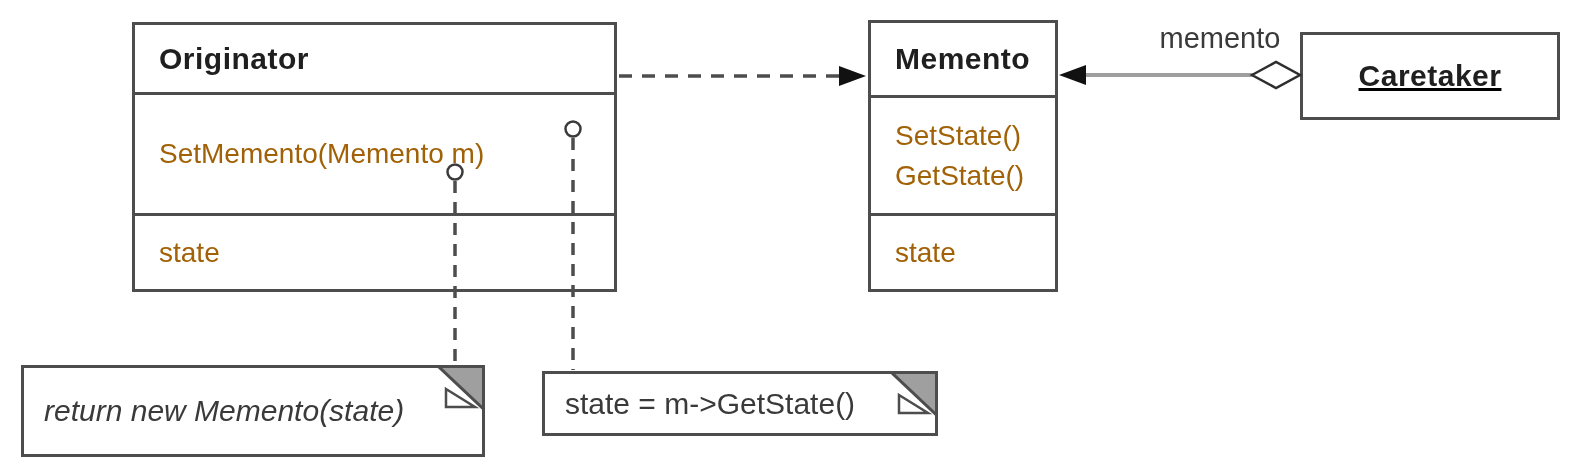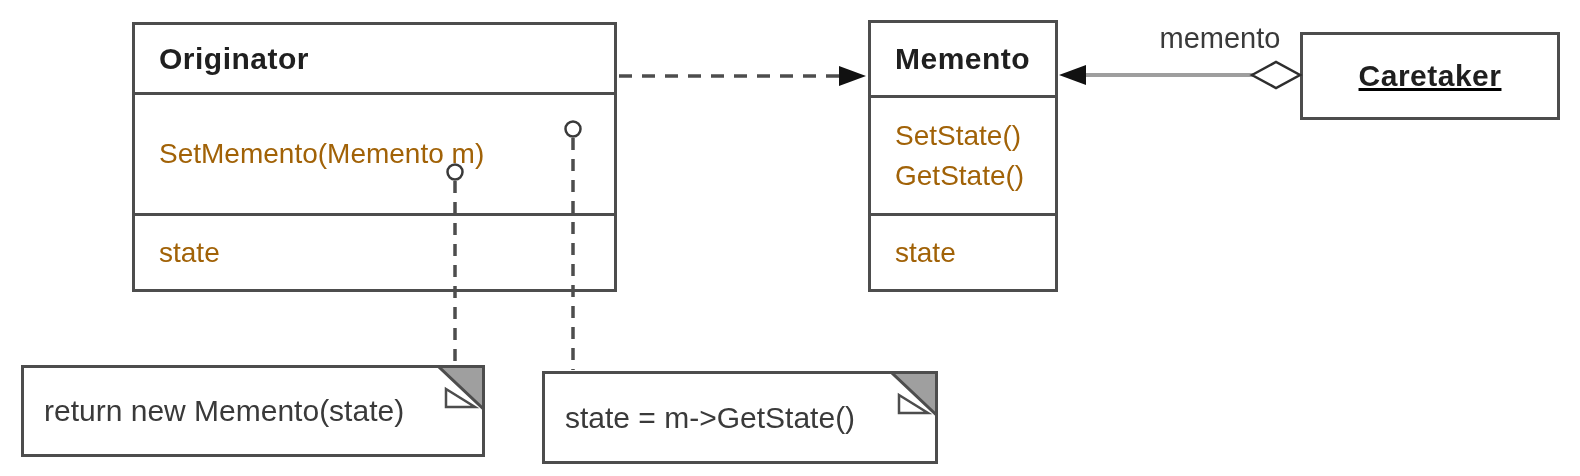--- a/index.html
+++ b/index.html
@@ -102,29 +102,29 @@
       <div class="member">state</div>
     </div>
   </div>
 
   <div class="uml-class caretaker-box compartment" style="left:1300px; top:32px; width:260px; height:88px;text-decoration:underline;">
     <div class="class-title">Caretaker</div>
   </div>
 
   <div class="assoc-label">memento</div>
 
-  <div class="uml-note" style="left:21px; top:365px; width:464px; height:92px;">
+  <div class="uml-note" style="left:21px; top:365px; width:464px; height:92px;font-style:italic;">
     <span>return new Memento(state)</span>
     <svg class="note-fold" viewBox="0 0 48 48">
       <polygon points="1.5,1.5 46.5,1.5 46.5,44" fill="#9f9f9f" stroke="#4d4d4d" stroke-width="3"></polygon>
       <polygon points="9,24 38,42 9,42" fill="#ffffff" stroke="#4d4d4d" stroke-width="2.5"></polygon>
     </svg>
   </div>
 
-  <div class="uml-note" style="left:542px; top:371px; width:396px; height:93px;">
+  <div class="uml-note" style="left:542px; top:371px; width:396px; height:65px;">
     <span>state = m-&gt;GetState()</span>
     <svg class="note-fold" viewBox="0 0 48 48">
       <polygon points="1.5,1.5 46.5,1.5 46.5,44" fill="#9f9f9f" stroke="#4d4d4d" stroke-width="3"></polygon>
       <polygon points="9,24 38,42 9,42" fill="#ffffff" stroke="#4d4d4d" stroke-width="2.5"></polygon>
     </svg>
   </div>
 
   <svg class="overlay">
      Memento dashed dependency --&gt;
     <line x1="619" y1="76" x2="840" y2="76" stroke="#4d4d4d" stroke-width="3.5" stroke-dasharray="13 10"></line>

